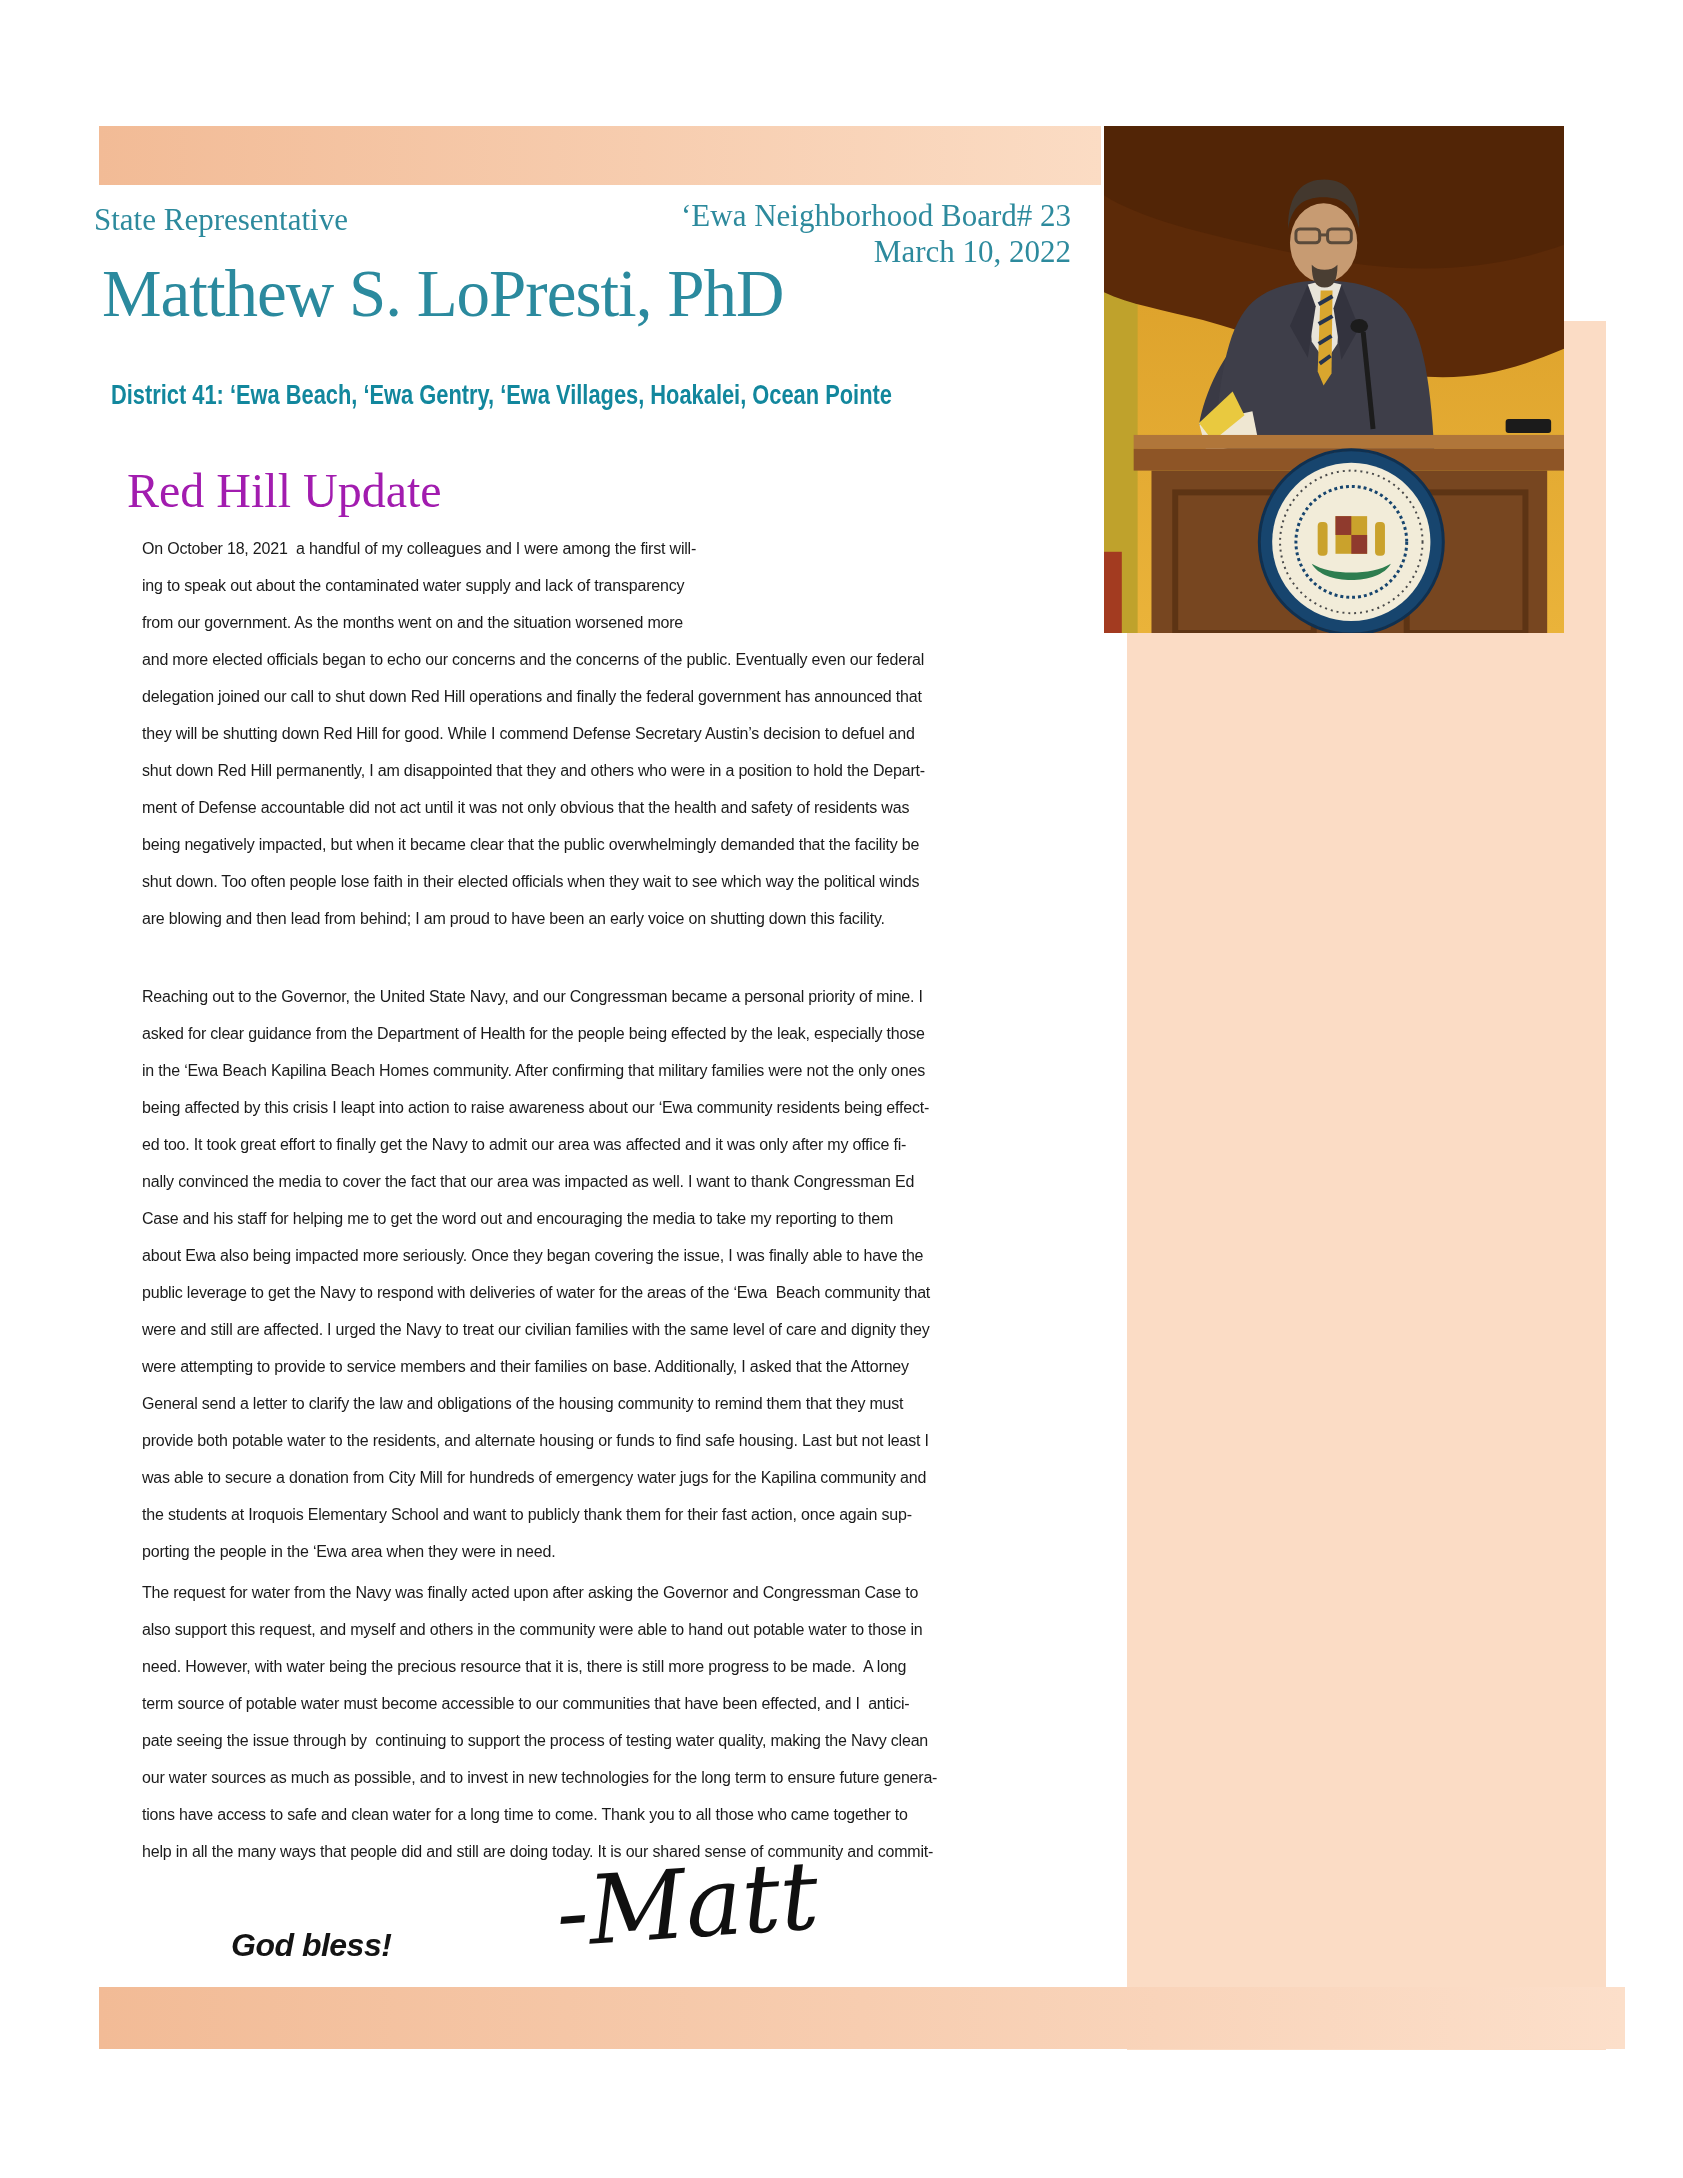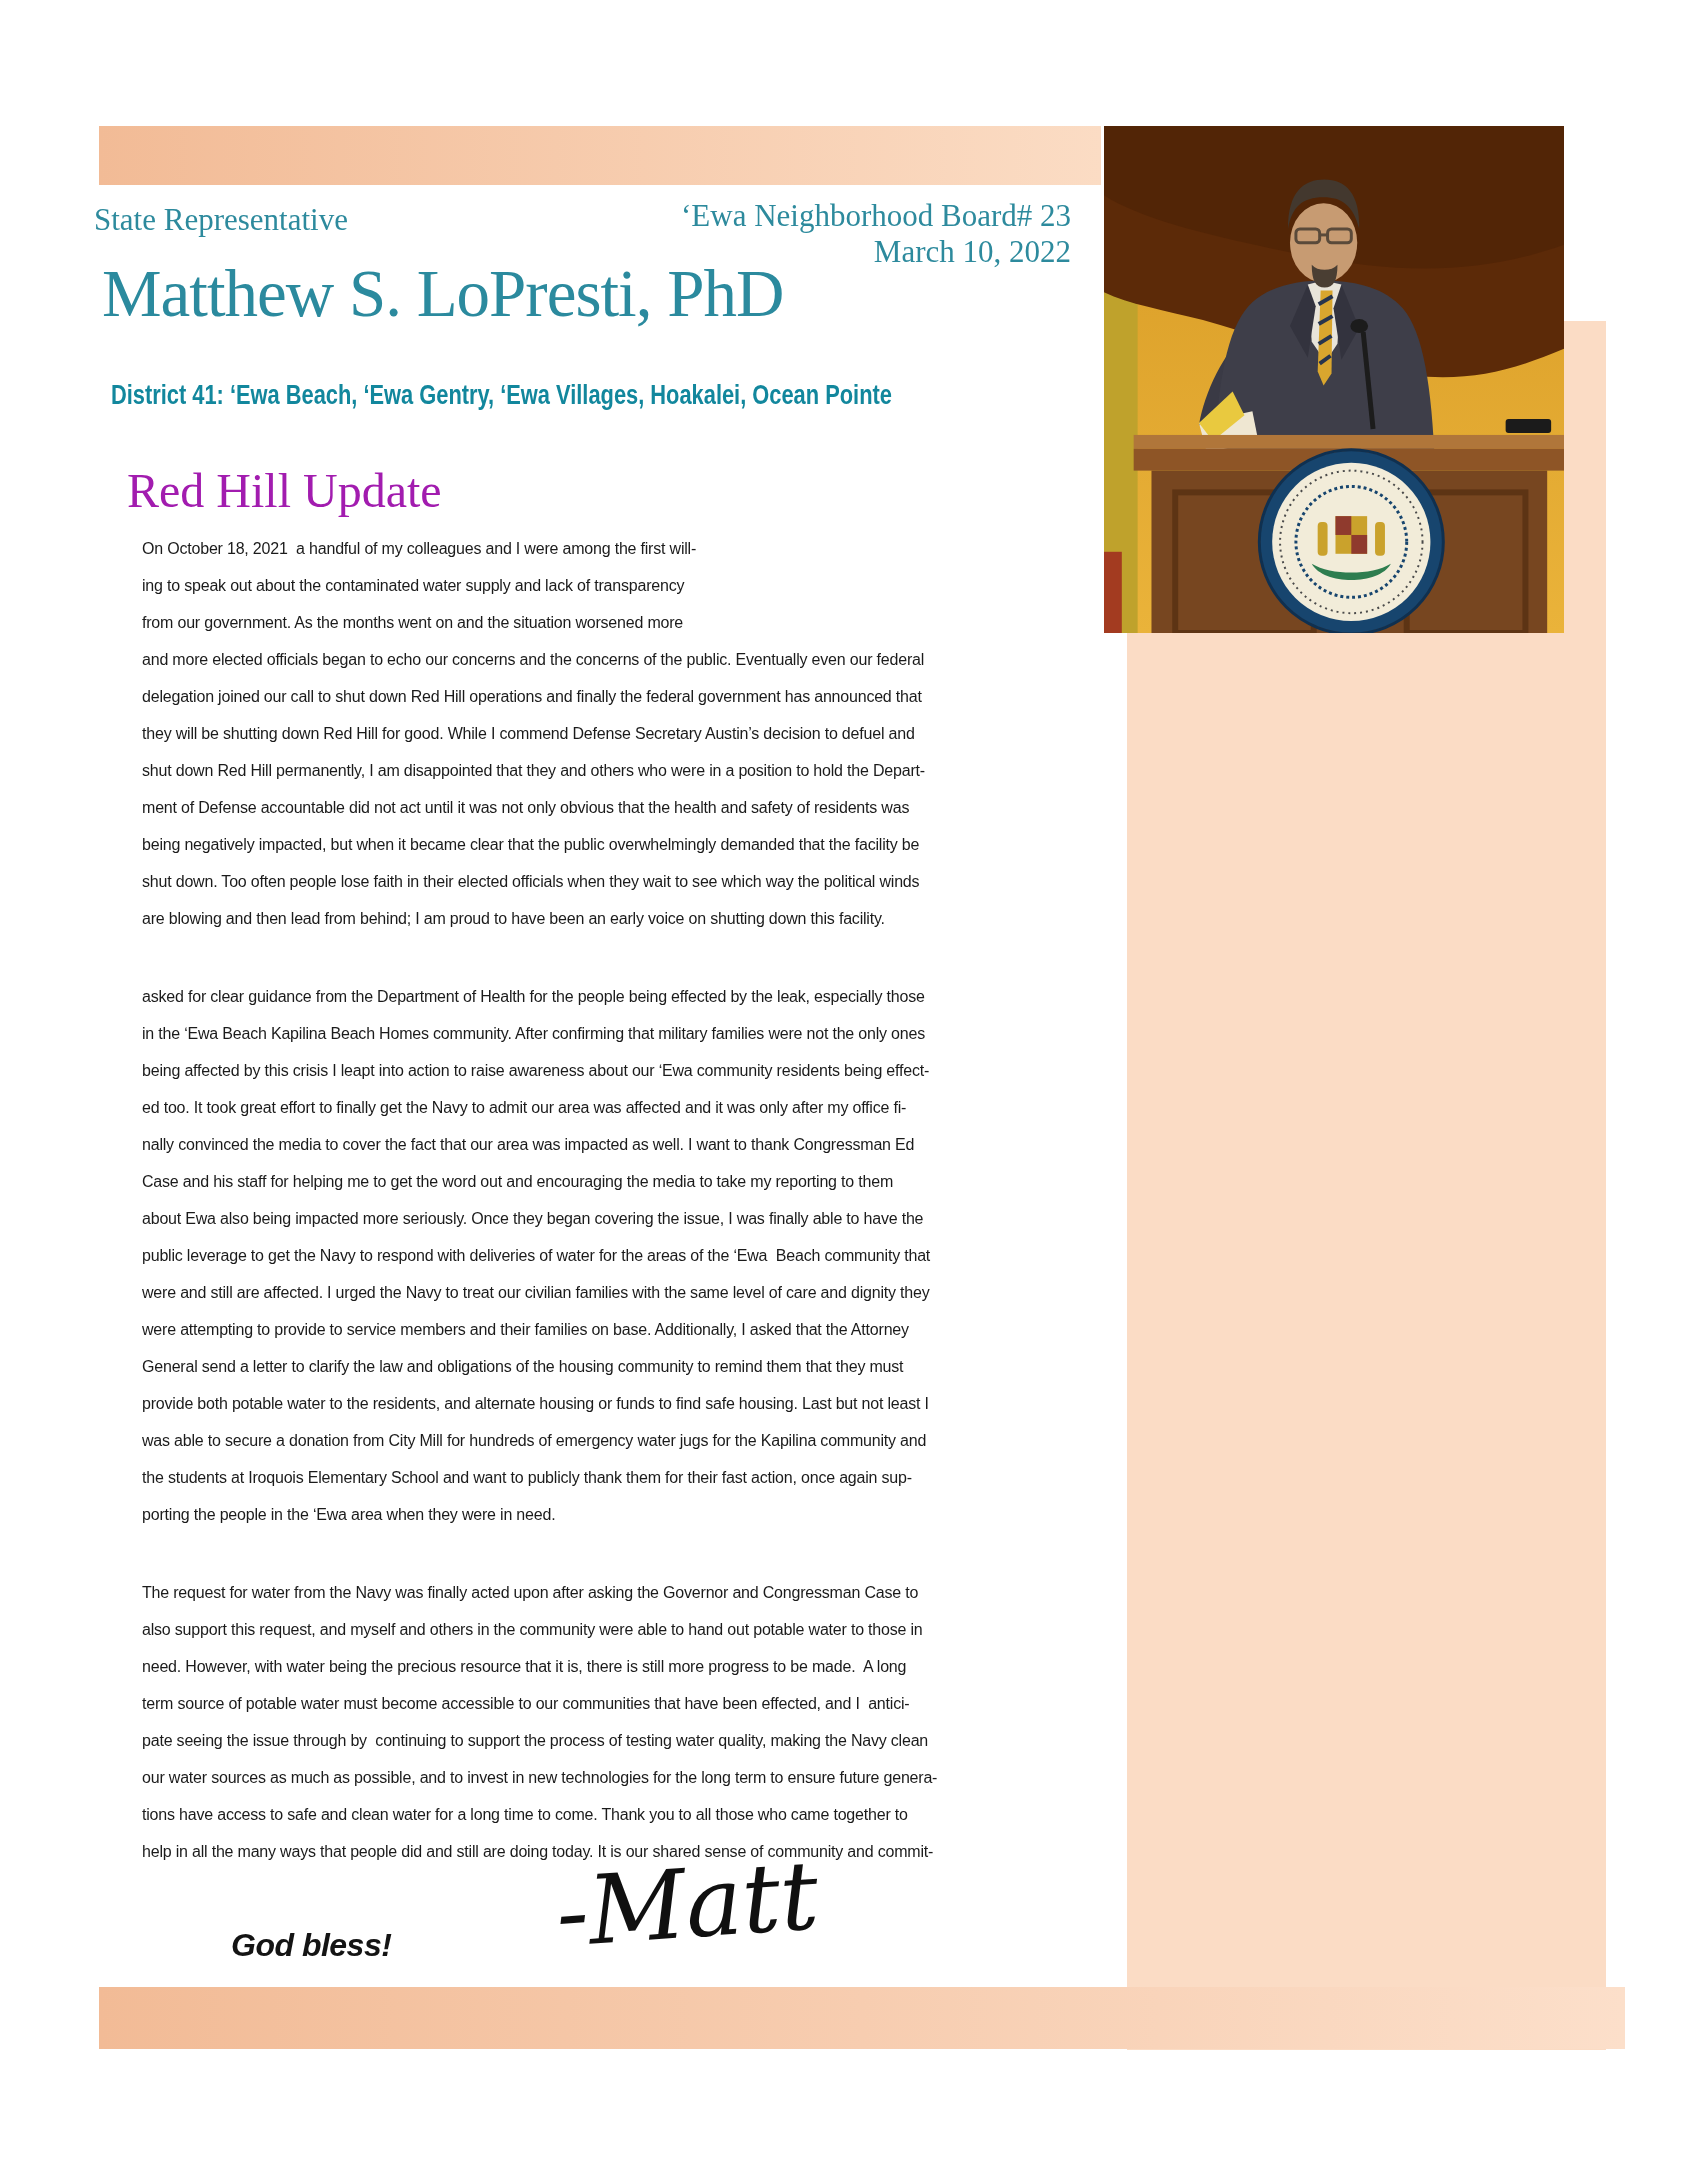--- a/index.html
+++ b/index.html
@@ -130,20 +130,21 @@
       <div class="bodyline">and more elected officials began to echo our concerns and the concerns of the public. Eventually even our federal</div>
       <div class="bodyline">delegation joined our call to shut down Red Hill operations and finally the federal government has announced that</div>
       <div class="bodyline">they will be shutting down Red Hill for good. While I commend Defense Secretary Austin’s decision to defuel and</div>
       <div class="bodyline">shut down Red Hill permanently, I am disappointed that they and others who were in a position to hold the Depart-</div>
       <div class="bodyline">ment of Defense accountable did not act until it was not only obvious that the health and safety of residents was</div>
       <div class="bodyline">being negatively impacted, but when it became clear that the public overwhelmingly demanded that the facility be</div>
       <div class="bodyline">shut down. Too often people lose faith in their elected officials when they wait to see which way the political winds</div>
       <div class="bodyline">are blowing and then lead from behind; I am proud to have been an early voice on shutting down this facility.</div>
     </div>
   <div class="para p2">
+      <div class="bodyline">Reaching out to the Governor, the United State Navy, and our Congressman became a personal priority of mine. I</div>
       <div class="bodyline">asked for clear guidance from the Department of Health for the people being effected by the leak, especially those</div>
       <div class="bodyline">in the ʻEwa Beach Kapilina Beach Homes community. After confirming that military families were not the only ones</div>
       <div class="bodyline">being affected by this crisis I leapt into action to raise awareness about our ʻEwa community residents being effect-</div>
       <div class="bodyline">ed too. It took great effort to finally get the Navy to admit our area was affected and it was only after my office fi-</div>
       <div class="bodyline">nally convinced the media to cover the fact that our area was impacted as well. I want to thank Congressman Ed</div>
       <div class="bodyline">Case and his staff for helping me to get the word out and encouraging the media to take my reporting to them</div>
       <div class="bodyline">about Ewa also being impacted more seriously. Once they began covering the issue, I was finally able to have the</div>
       <div class="bodyline">public leverage to get the Navy to respond with deliveries of water for the areas of the ʻEwa  Beach community that</div>
       <div class="bodyline">were and still are affected. I urged the Navy to treat our civilian families with the same level of care and dignity they</div>
       <div class="bodyline">were attempting to provide to service members and their families on base. Additionally, I asked that the Attorney</div>

